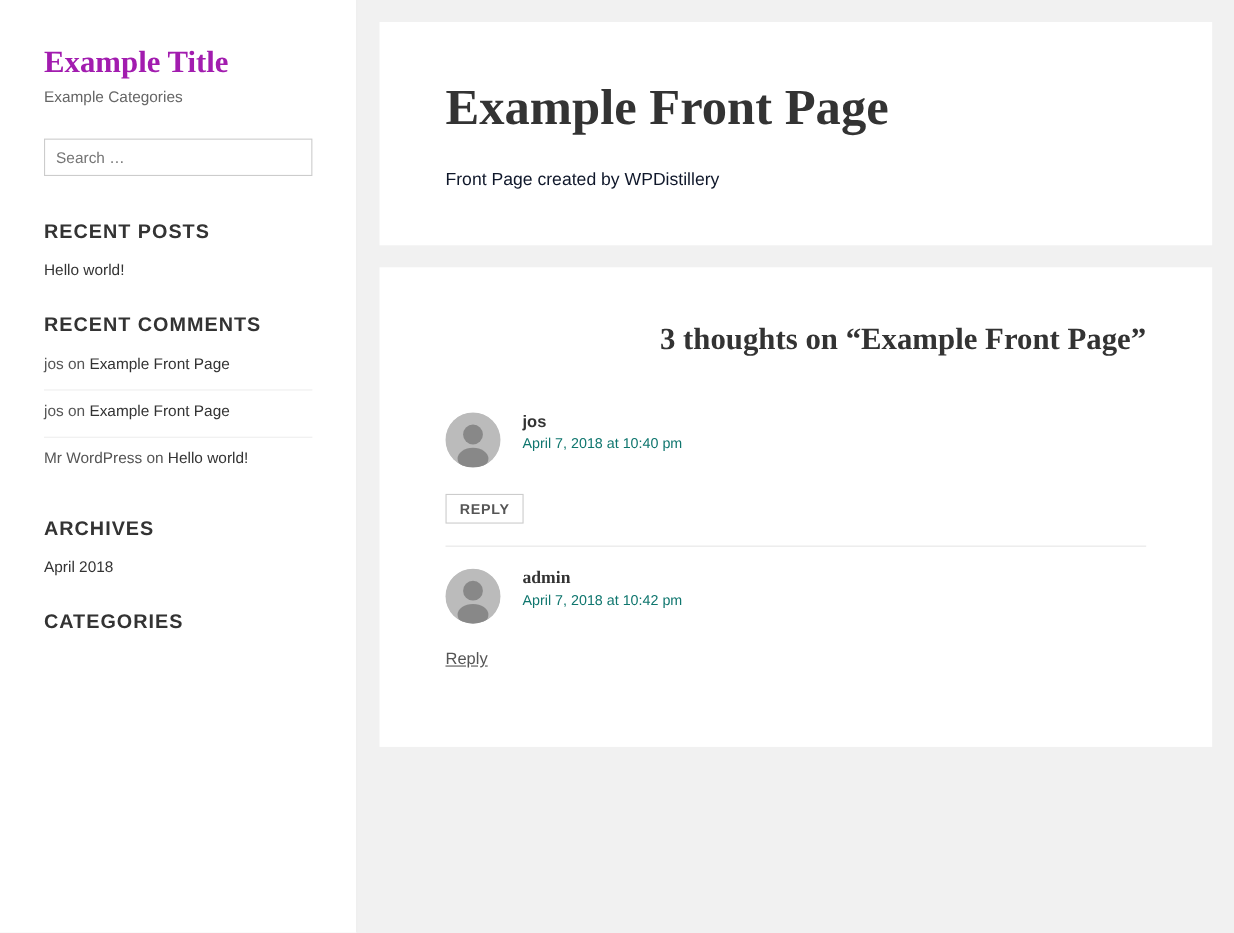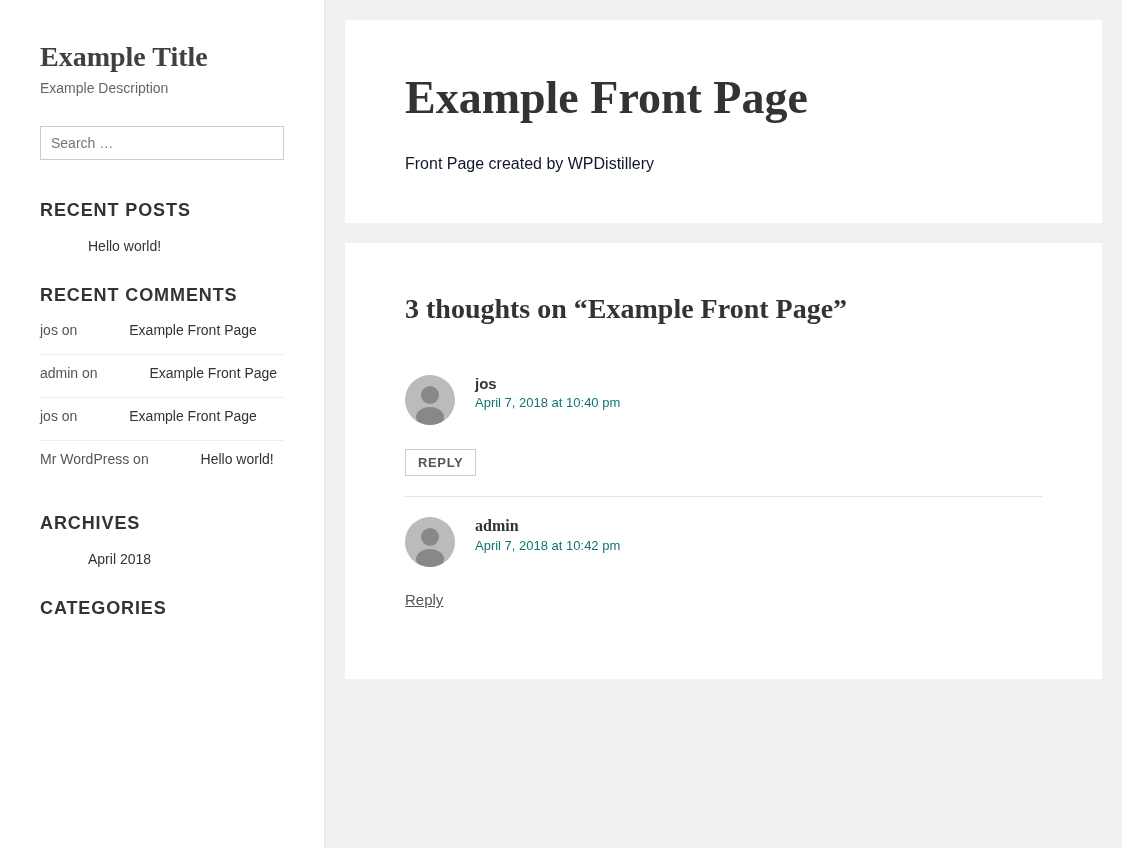--- a/index.html
+++ b/index.html
@@ -16,21 +16,21 @@
       min-width: 325px;
       background: #fff;
       padding: 40px 40px 40px 40px;
       border-right: 1px solid #e5e5e5;
     }
 
     .site-title {
       font-family: Georgia, serif;
       font-size: 28px;
       font-weight: bold;
-      color: #404040;
+      color: #a21caf;
       line-height: 1.2;
       margin-bottom: 6px;
     }
 
     .site-description {
       font-family: Arial, sans-serif;
       font-size: 14px;
       color: #666;
       margin-bottom: 30px;
     }
@@ -61,21 +61,20 @@
       letter-spacing: 0.05em;
       text-transform: uppercase;
       margin-bottom: 16px;
     }
 
     .sidebar-link {
       color: #333;
       text-decoration: none;
       font-family: Arial, sans-serif;
       font-size: 14px;
-      margin-left: 48px;
     }
 
     .recent-posts-list {
       list-style: none;
     }
     .recent-posts-list li {
       margin-bottom: 6px;
     }
 
     .recent-comments-list {
@@ -130,20 +129,21 @@
       color: #0f172a;
     }
 
     
     .comments-title {
       font-family: Georgia, serif;
       font-size: 28px;
       font-weight: bold;
       color: #333;
       margin-bottom: 30px;
+      text-align: right;
     }
 
     .comments-list {
       display: flex;
       flex-direction: column;
       gap: 0;
     }
 
     .comment {
       padding: 20px 0;
@@ -229,46 +229,41 @@
       background: none;
       border: none;
     }
   </style>
 </head>
 <body>
 
 <aside class="sidebar">
   <div class="site-header">
     <h1 class="site-title">Example Title</h1>
-    <p class="site-description">Example Description</p>
+    <p class="site-description">Example Categories</p>
   </div>
 
   <div class="search-box">
     <input class="search-input" type="text" placeholder="Search …" style="">
   </div>
 
   <div class="sidebar-section">
     <h2 class="sidebar-section-title">Recent Posts</h2>
     <ul class="recent-posts-list">
       <li>
         <a class="sidebar-link" href="#">Hello world!</a>
       </li>
     </ul>
   </div>
 
   <div class="sidebar-section">
     <h2 class="sidebar-section-title">Recent Comments</h2>
     <ul class="recent-comments-list">
       <li>
         <span>jos</span>
-        <span> on </span>
-        <a class="sidebar-link" href="#">Example Front Page</a>
-      </li>
-      <li>
-        <span>admin</span>
         <span> on </span>
         <a class="sidebar-link" href="#">Example Front Page</a>
       </li>
       <li>
         <span>jos</span>
         <span> on </span>
         <a class="sidebar-link" href="#">Example Front Page</a>
       </li>
       <li>
         <span>Mr WordPress</span>

